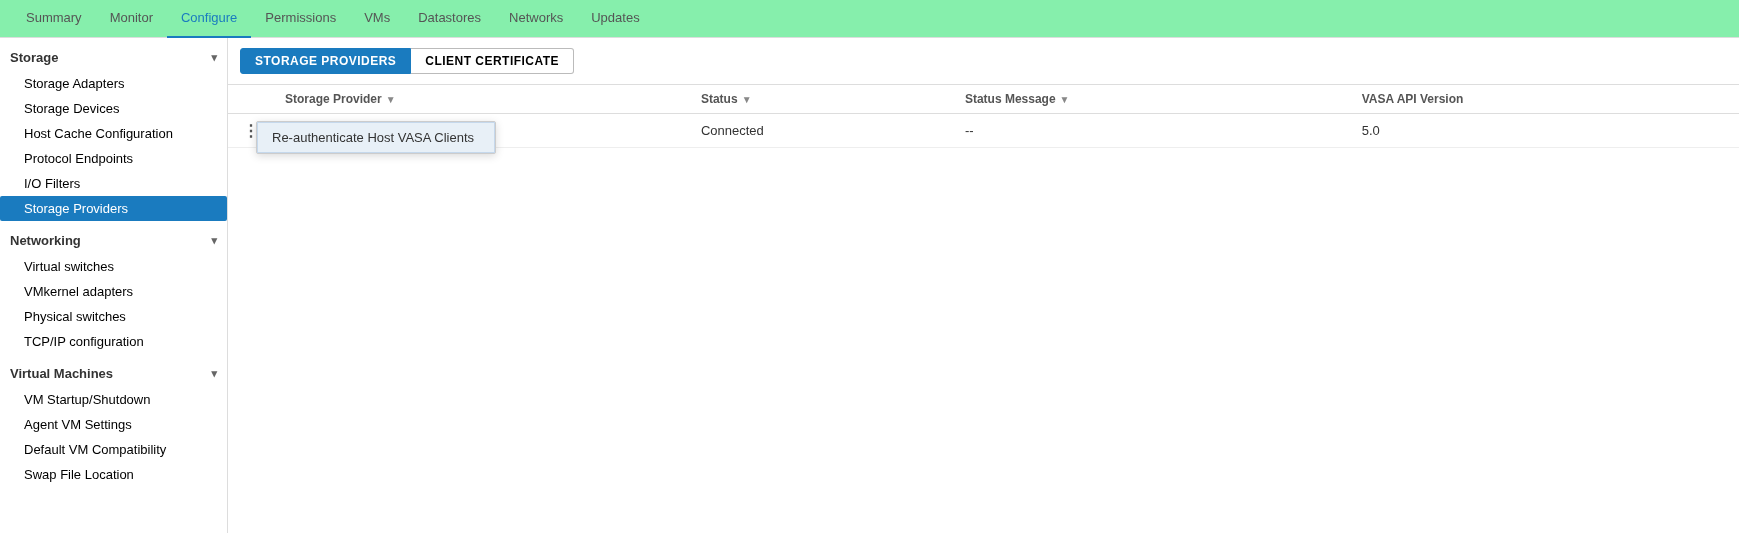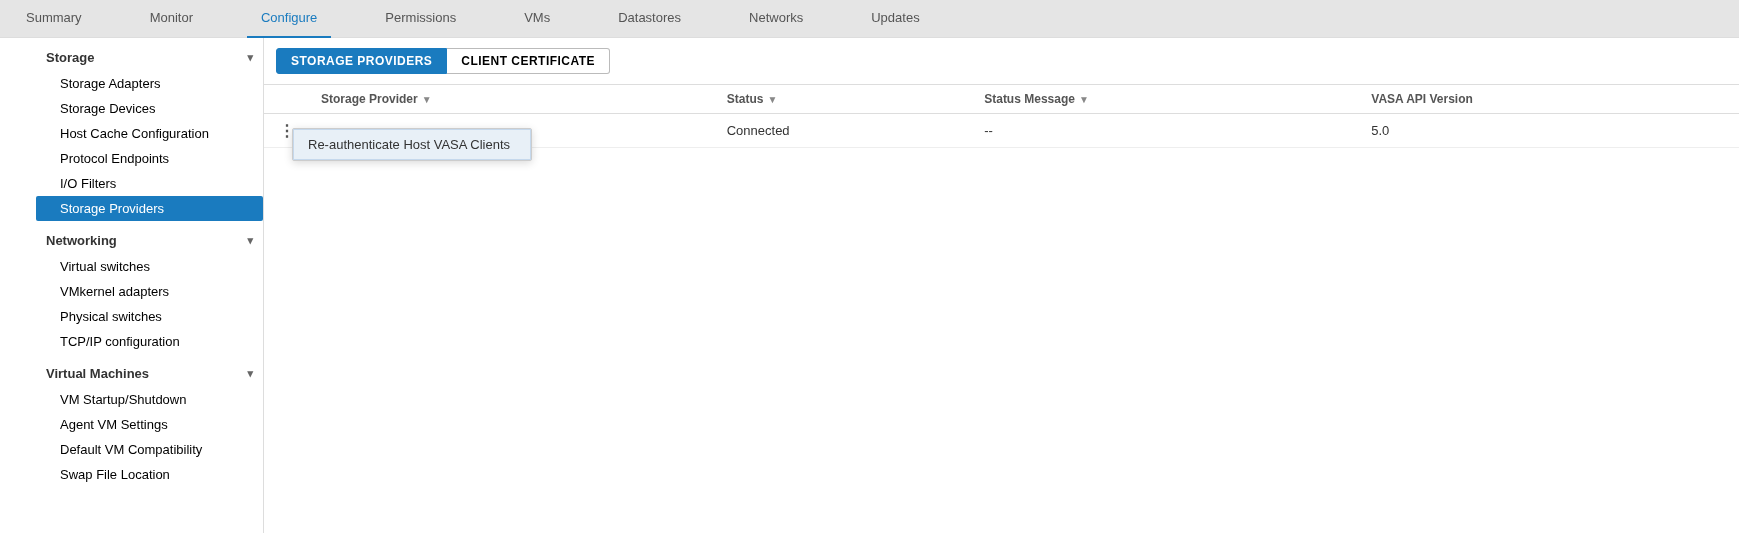--- a/index.html
+++ b/index.html
@@ -5,22 +5,21 @@
     * { box-sizing: border-box; margin: 0; padding: 0; }
     body { font-family: Arial, sans-serif; font-size: 13px; background: #fff; color: #333; overflow: hidden; }
 
     
     .top-nav {
       display: flex;
       align-items: center;
       border-bottom: 1px solid #ddd;
       padding: 0 12px;
       height: 38px;
-      background: #e5e5e5;
-      gap: 40px;
+      background: #86efac;
     }
     .top-nav-item {
       padding: 8px 14px;
       cursor: pointer;
       color: #555;
       font-size: 13px;
       text-decoration: none;
       height: 38px;
       display: flex;
       align-items: center;
@@ -29,21 +28,20 @@
     .top-nav-item.active {
       color: #1a7bbf;
       border-bottom: 2px solid #1a7bbf;
       font-weight: 500;
     }
 
     
     .layout {
       display: flex;
       height: calc(533px - 38px);
-      padding-left: 36px;
     }
 
     
     .sidebar {
       width: 228px;
       min-width: 228px;
       border-right: 1px solid #ddd;
       overflow-y: auto;
       background: #fff;
     }
@@ -153,21 +151,21 @@
       font-size: 16px;
       font-weight: bold;
       letter-spacing: 1px;
     }
     .context-menu {
       display: inline-block;
       position: relative;
     }
     .context-menu-popup {
       position: absolute;
-      top: 7px;
+      top: 0;
       left: 18px;
       background: #fff;
       border: 1px solid #ccc;
       border-radius: 2px;
       z-index: 100;
       min-width: 240px;
       box-shadow: 0 2px 8px rgba(0,0,0,0.15);
     }
     .context-menu-item {
       padding: 7px 14px;

